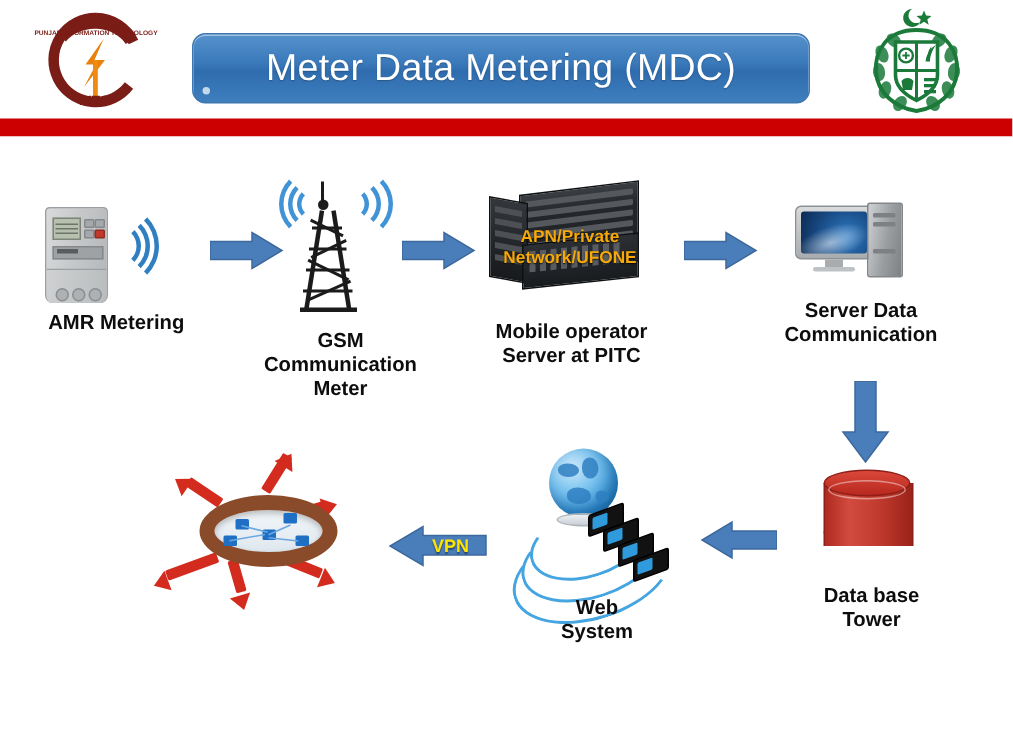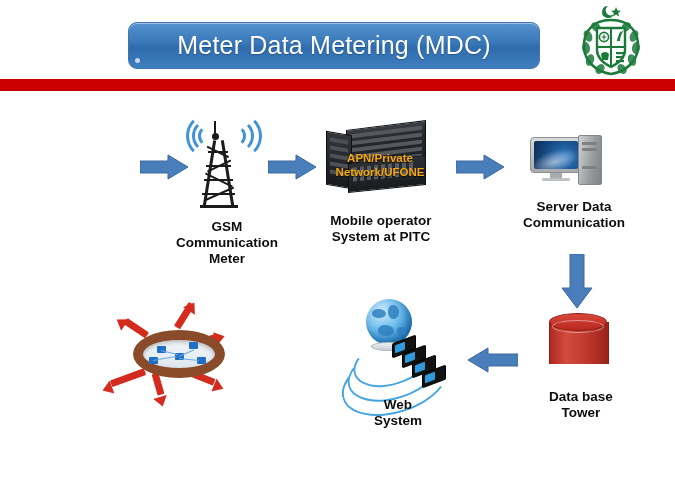--- a/index.html
+++ b/index.html
@@ -162,20 +162,31 @@
     font-family:"Liberation Sans", sans-serif;text-shadow:0 1px 1px rgba(0,0,0,.45);
   }
 </style>
 </head>
 <body>
 
 <div class="page">
 
   <div class="header">
 
+    <div class="pitc-logo">
+      <svg viewBox="0 0 84 72" width="84" height="72">
+        <path d="M42 8 a28 28 0 1 0 22 45" fill="none" stroke="#7b1d17" stroke-width="7"></path>
+        <path d="M42 8 a28 28 0 0 1 25 16" fill="none" stroke="#7b1d17" stroke-width="7"></path>
+        <path d="M20 22 a26 22 0 0 1 44 2" fill="none" stroke="#7b1d17" stroke-width="5"></path>
+        <text x="42" y="19" font-size="4.4" fill="#7b1d17" text-anchor="middle" font-family="Liberation Sans, sans-serif" font-weight="bold">PUNJAB INFORMATION TECHNOLOGY</text>
+        <path d="M47 22 l-12 17 h7 l-8 15 14 -18 h-7 z" fill="#e8820c"></path>
+        <rect x="40" y="36" width="3.2" height="24" fill="#f08a10"></rect>
+        <text x="41" y="66" font-size="9" fill="#7b1d17" text-anchor="middle" font-family="Liberation Sans, sans-serif" font-weight="bold">PITC</text>
+      </svg>
+    </div>
 
     <div class="title-banner">
       <span class="tt">Meter Data Metering (MDC)</span>
       <span class="dot"></span>
     </div>
 
     <div class="gov-emblem">
       <svg viewBox="0 0 72 76" width="72" height="76">
         <g fill="#1b7a3a">
           <path d="M33 4 a6 6 0 1 0 5.5 8.6 a4.6 4.6 0 1 1 -5.5 -8.6z"></path>
@@ -211,20 +222,47 @@
         </g>
       </svg>
     </div>
 
   </div>
 
   <div class="red-band"></div>
 
   <div class="canvas">
 
+    <div class="node" style="left:0;top:0;width:160px;height:140px;">
+      <div class="meter">
+        <div class="lcd">
+            <i></i>
+            <i></i>
+            <i></i>
+          </div>
+        <span class="btn b1"></span>
+          <span class="btn b2"></span>
+        <span class="btn b3"></span>
+          <span class="btn b4"></span>
+        <div class="strip">
+            <b></b>
+          </div>
+        <div class="low">
+            <s></s>
+            <s></s>
+            <s></s>
+          </div>
+      </div>
+      <div class="waves" style="left:76px;top:52px;width:34px;height:40px;">
+        <span style="left:-12px;top:6px;width:24px;height:24px;"></span>
+        <span style="left:-18px;top:0px;width:36px;height:36px;"></span>
+        <span style="left:-24px;top:-6px;width:48px;height:48px;"></span>
+      </div>
+      <div class="label" style="left:0;top:116px;width:155px;">AMR Metering</div>
+    </div>
 
     <div class="arrow" style="left:140px;top:62px;width:50px;height:28px;">
       <svg width="50" height="28" viewBox="0 0 50 28">
         <polygon points="0,8 28,8 28,2 48,14 28,26 28,20 0,20" fill="#4a7ebb" stroke="#3c689c" stroke-width="1"></polygon>
       </svg>
     </div>
 
     <div class="node" style="left:162px;top:0;width:140px;height:210px;">
       <div class="tower" style="left:20px;top:30px;width:72px;height:90px;">
         <span class="tw-top" style="left:30px;top:12px;"></span>
@@ -285,21 +323,21 @@
             <em style="left:32px;"></em>
             <em style="left:39px;"></em>
           <em style="left:46px;"></em>
             <em style="left:53px;"></em>
             <em style="left:60px;"></em>
         </div>
       </div>
       <div class="apn-text" style="top:48px;left:6px;width:124px;white-space:pre-line;">APN/Private
 Network/UFONE</div>
       <div class="label" style="left:0;top:110px;width:138px;">Mobile operator
-System at PITC</div>
+Server at PITC</div>
     </div>
 
     <div class="arrow" style="left:456px;top:62px;width:50px;height:28px;">
       <svg width="50" height="28" viewBox="0 0 50 28">
         <polygon points="0,8 28,8 28,2 48,14 28,26 28,20 0,20" fill="#4a7ebb" stroke="#3c689c" stroke-width="1"></polygon>
       </svg>
     </div>
 
     <div class="node" style="left:500px;top:0;width:175px;height:160px;">
       <div class="pc" style="left:30px;top:44px;width:72px;height:50px;">
@@ -367,20 +405,26 @@
             </span>
           <span class="srvbox" style="left:84px;top:32px;">
               <i></i>
             </span>
         </div>
       </div>
       <div class="label" style="left:0;top:98px;width:136px;">Web
 System</div>
     </div>
 
+    <div class="arrow" style="left:258px;top:258px;width:68px;height:30px;">
+      <svg width="68" height="30" viewBox="0 0 68 30">
+        <polygon points="66,8 24,8 24,2 2,15 24,28 24,21 66,21" fill="#4a7ebb" stroke="#3c689c" stroke-width="1"></polygon>
+      </svg>
+      <span class="vpn-label" style="left:30px;top:8px;">VPN</span>
+    </div>
 
     <div class="node" style="left:95px;top:225px;width:180px;height:130px;">
       <div class="disco" style="left:16px;top:0;">
 
         <span class="rarrow" style="left:66px;top:8px;width:28px;transform:rotate(-58deg);"></span>
         <span class="rhead" style="left:78px;top:-12px;transform:rotate(-58deg);"></span>
         <span class="rarrow" style="left:70px;top:28px;width:36px;transform:rotate(-16deg);"></span>
         <span class="rhead" style="left:104px;top:16px;transform:rotate(-16deg);"></span>
         <span class="rarrow" style="left:66px;top:48px;width:40px;transform:rotate(22deg);"></span>
         <span class="rhead" style="left:103px;top:62px;transform:rotate(22deg);"></span>

